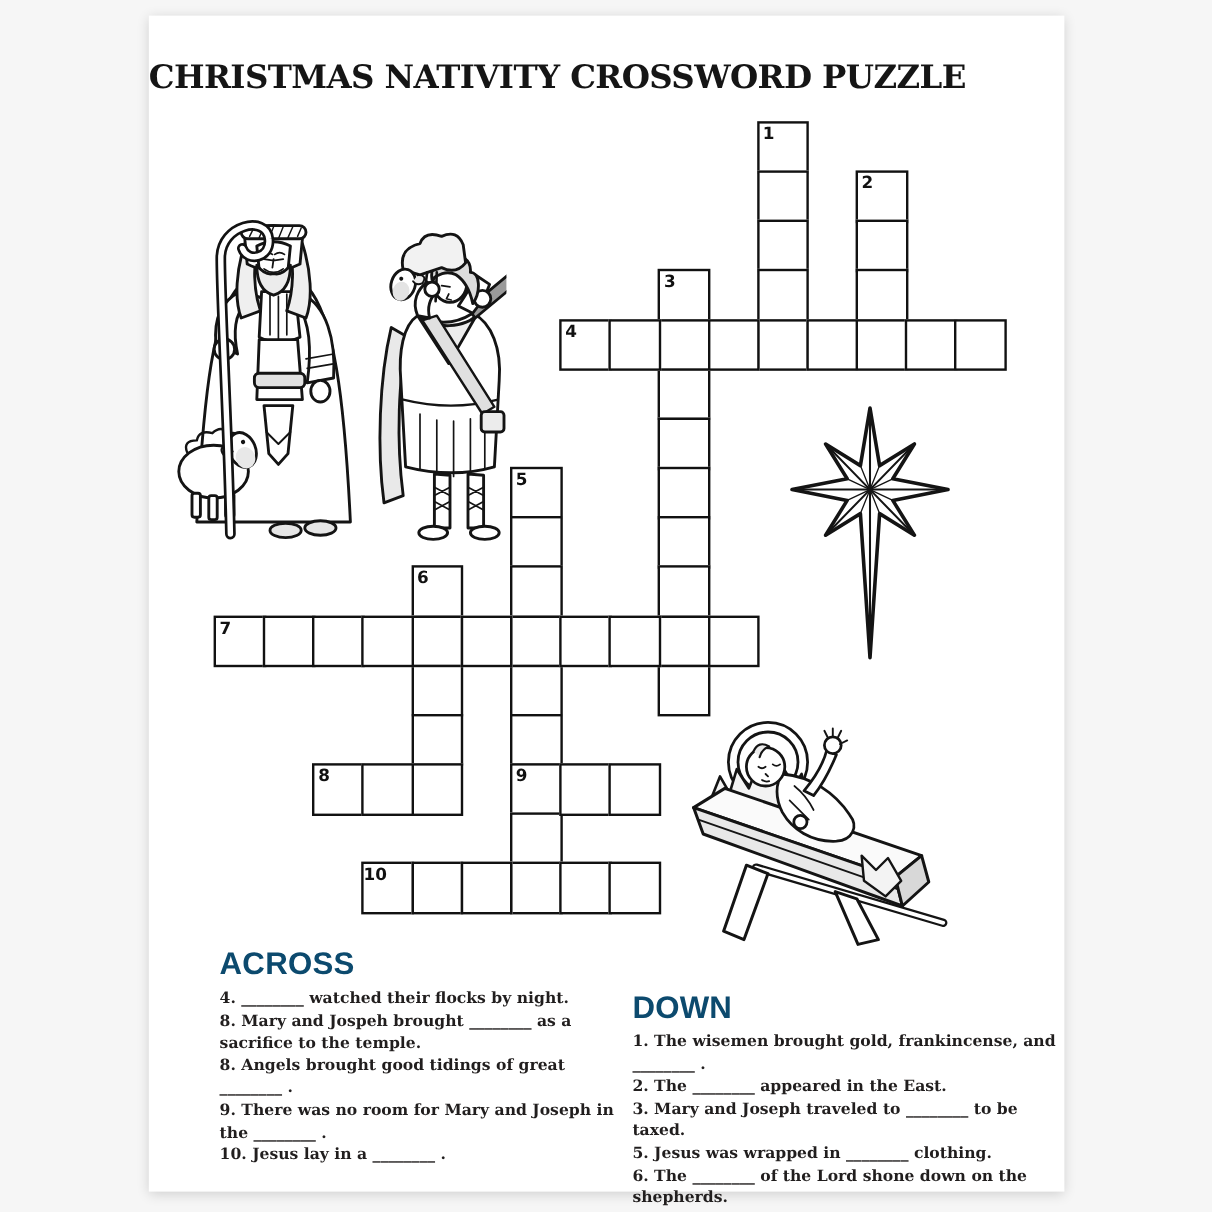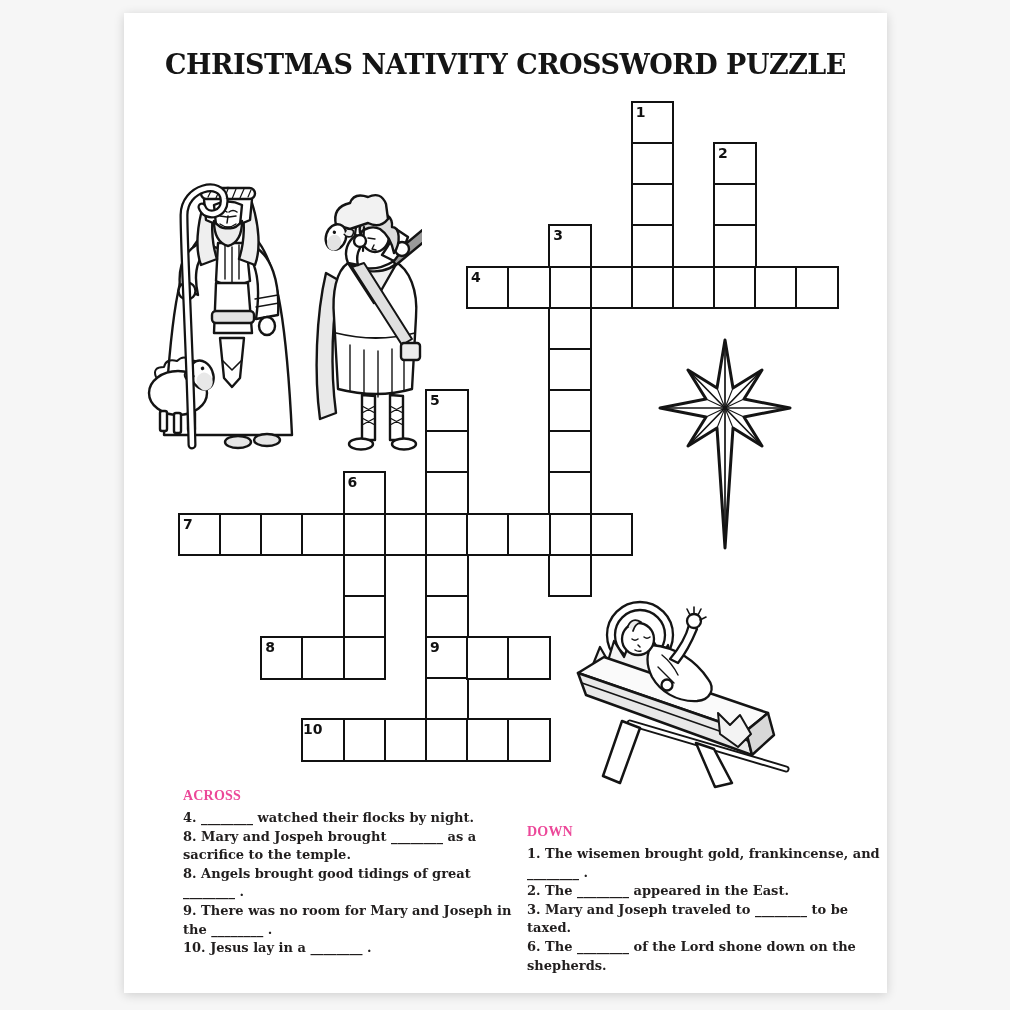--- a/index.html
+++ b/index.html
@@ -8,39 +8,39 @@
     background:#f6f6f6;
     font-family:"DejaVu Serif", serif;
   }
   .page{
     position:absolute;left:124px;top:13px;width:763px;height:980px;
     background:#ffffff;
     box-shadow:0 2px 10px rgba(0,0,0,0.16);
   }
   .title{
     position:absolute;top:36px;left:0;width:100%;
-    text-align:center;
+    text-align:left;
     font-family:"DejaVu Serif", serif;
     font-weight:700;font-size:27px;letter-spacing:-0.5px;
     color:#151515;white-space:nowrap;
   }
   .grid{position:absolute;left:0;top:0;width:100%;height:100%;}
   .cell{
     position:absolute;width:43.65px;height:43.65px;box-sizing:border-box;
     background:#ffffff;border:2.5px solid #111111;z-index:2;
   }
   .cellnum{
     position:absolute;z-index:3;line-height:1;
     font-family:"DejaVu Sans", sans-serif;font-weight:700;font-size:14px;color:#111111;
   }
   .illus{position:absolute;z-index:1;}
   .clues{position:absolute;color:#1e1c1c;z-index:4;}
   .clues h2{
-    margin:0 0 5px 0;font-family:Liberation Serif, serif;
-    font-weight:700;font-size:14px;letter-spacing:0.2px;color:#ec4899;
+    margin:0 0 5px 0;font-family:Liberation Sans, sans-serif;
+    font-weight:700;font-size:26px;letter-spacing:0.2px;color:#0c4a6e;
   }
   .clues p{
     margin:0;font-family:"DejaVu Serif", serif;font-weight:700;
     font-size:13px;line-height:18.6px;white-space:pre-line;color:#211e1e;
   }
   .clues-across{left:59px;top:775px;width:340px;}
   .clues-down{left:403px;top:811px;width:356px;}
   svg .ink{stroke:#141414;stroke-linejoin:round;stroke-linecap:round;}
 </style>
 </head>
@@ -271,17 +271,18 @@
     <p>10. Jesus lay in a ________ .</p>
   </section>
 
   <section class="clues clues-down">
     <h2>DOWN</h2>
     <p>1. The wisemen brought gold, frankincense, and
 ________ .</p>
     <p>2. The  ________ appeared in the East.</p>
     <p>3. Mary and Joseph traveled to  ________  to be
 taxed.</p>
+    <p>5. Jesus was wrapped in  ________ clothing.</p>
     <p>6. The  ________ of the Lord shone down on the
 shepherds.</p>
   </section>
 
 </div>
 
 </body></html>

